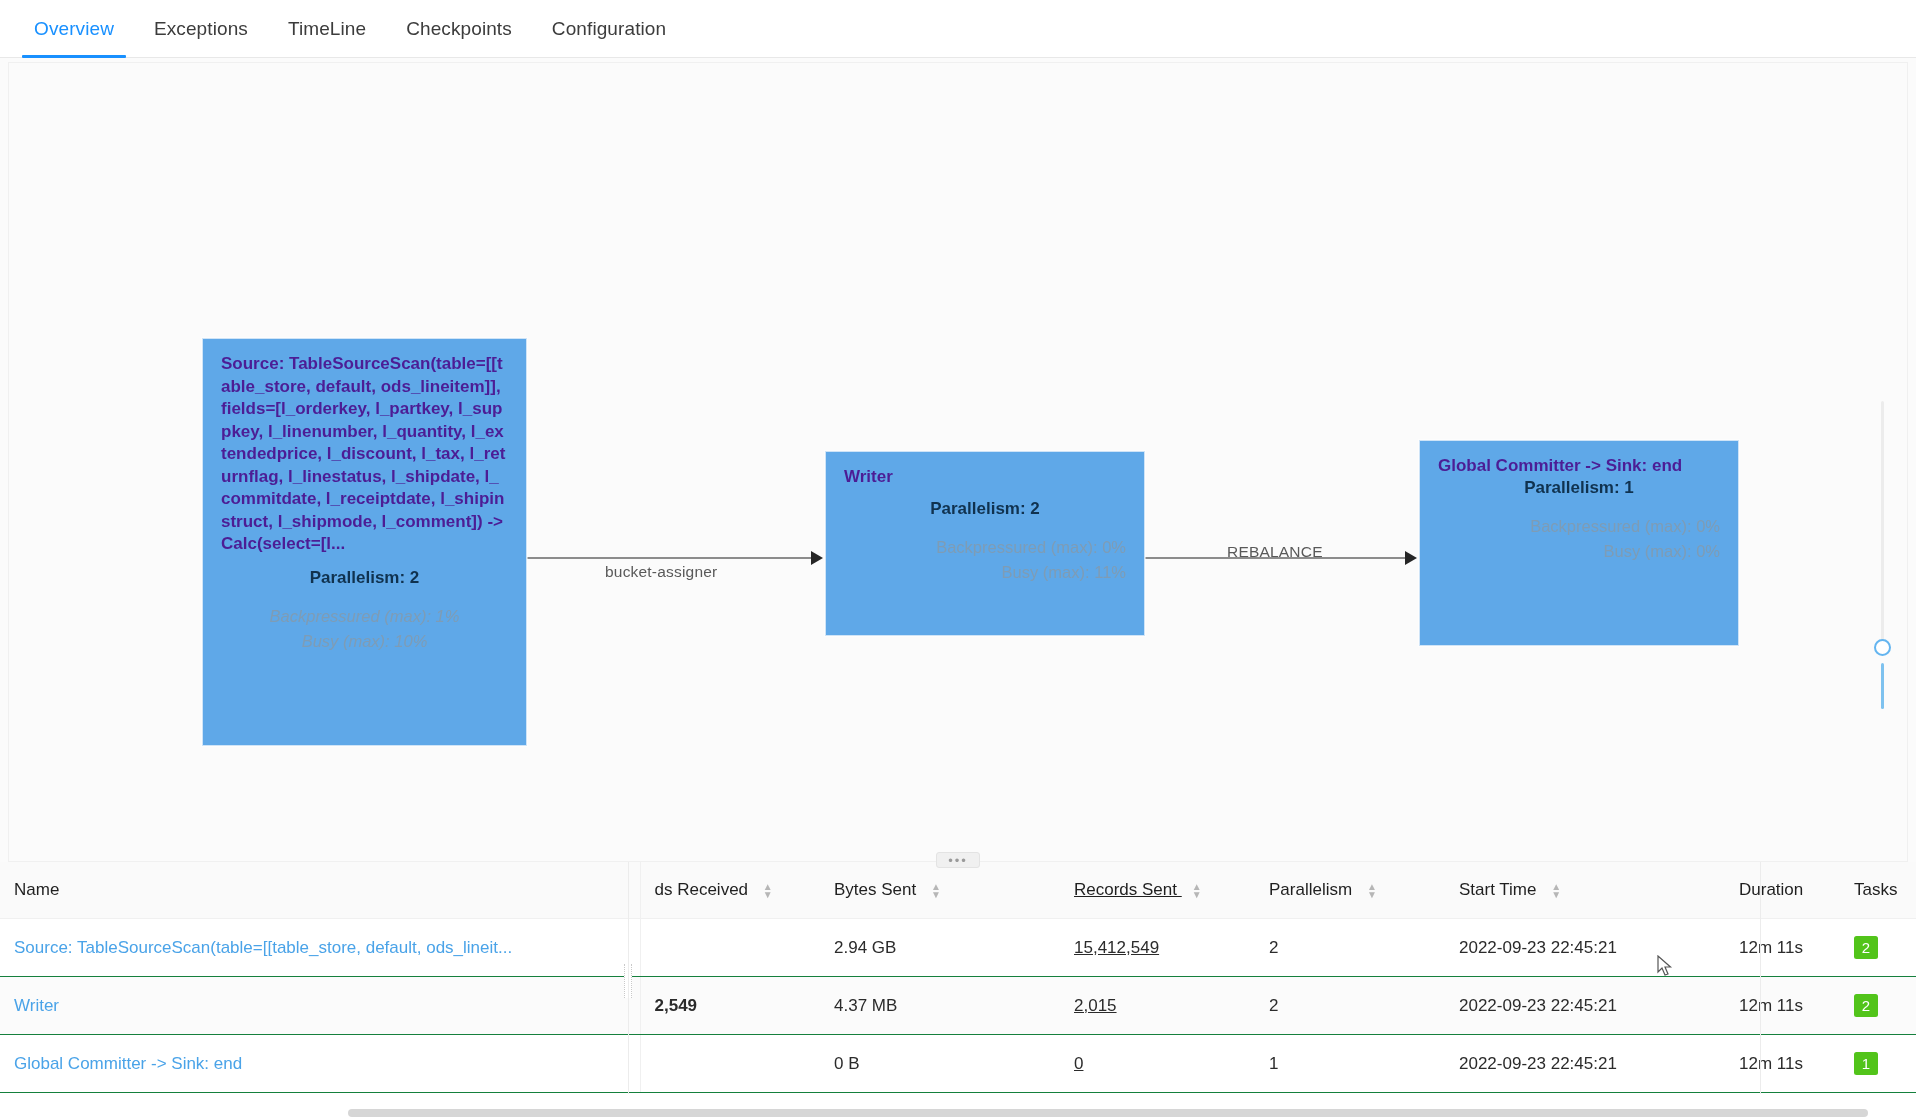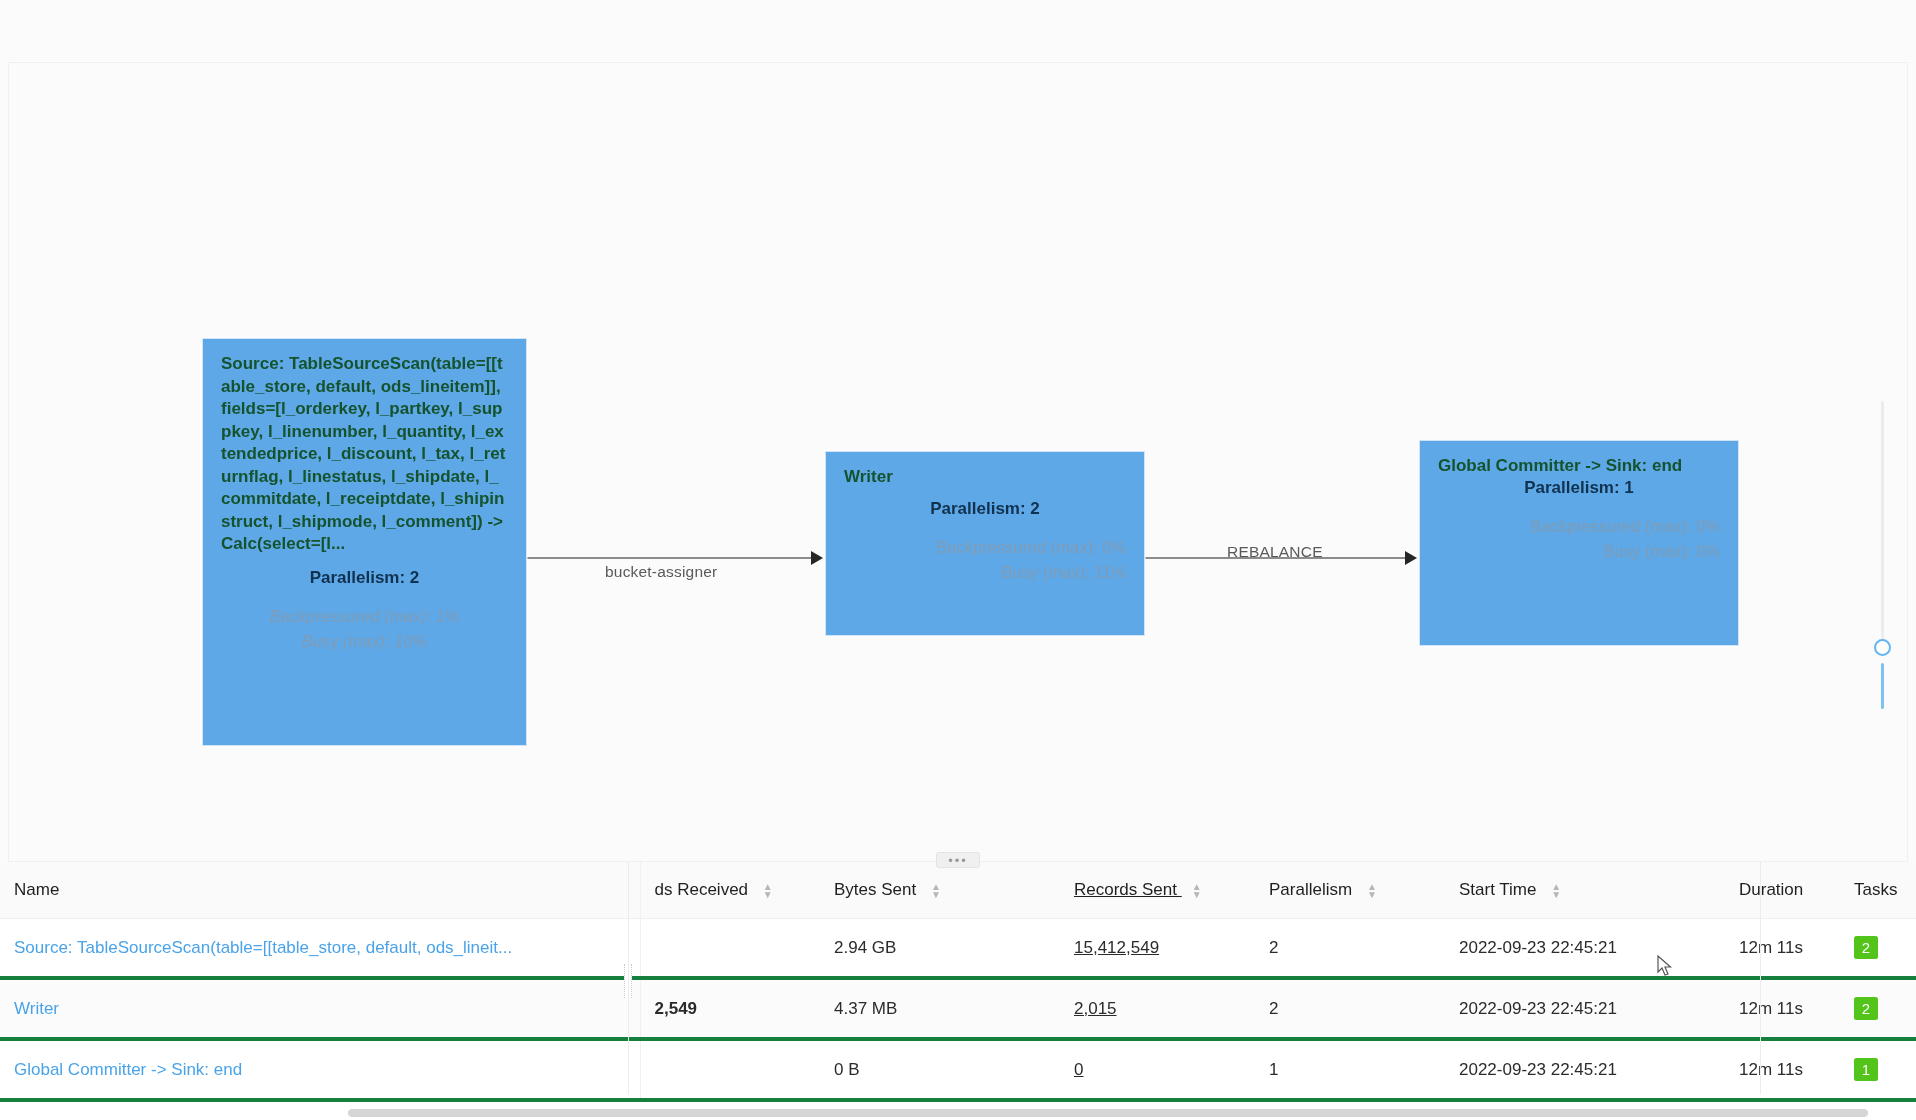--- a/index.html
+++ b/index.html
@@ -48,21 +48,21 @@
   .node {
     position: absolute;
     background: #5fa8e8;
     border: 1px solid #cfe4f7;
     color: #123a5e;
     padding: 14px 18px 12px 18px;
     box-shadow: 0 0 0 1px rgba(255,255,255,.5);
   }
   .node-title {
     font-size: 17px; font-weight: bold; line-height: 22.5px;
-    color: #14532d; word-break: break-all; text-align: left;
+    color: #4c1d95; word-break: break-all; text-align: left;
   }
   .node-par {
     font-size: 17px; font-weight: bold; color: #10324f;
     text-align: center; margin-top: 12px;
   }
   .node-stats { margin-top: 16px; text-align: right; }
   .node-stat {
     font-size: 16.5px; color: #7e9cb5; line-height: 25px;
   }
 
@@ -113,21 +113,21 @@
   table.jobtable th {
     background: #fafafa;
     font-size: 17px; font-weight: normal; color: #1f1f1f;
     text-align: left; padding: 18px 0 18px 14px;
     border-bottom: 1px solid #f0f0f0;
     white-space: nowrap; overflow: hidden;
   }
   table.jobtable td {
     font-size: 17px; color: #2b2b2b;
     padding: 17px 0 17px 14px;
-    border-bottom: 4px solid #15803d;
+    border-bottom: 1px solid #15803d;
     white-space: nowrap; overflow: hidden; text-overflow: ellipsis;
   }
   tr.row-alt td { background: #fbfbfb; }
   td.namecell a, .link {
     color: #4aa3e8; text-decoration: none; cursor: pointer;
   }
   .sort-ico {
     display: inline-block; margin-left: 10px; vertical-align: middle;
     font-size: 10px; line-height: 8px; color: #b6b6b6; cursor: pointer;
   }
@@ -174,20 +174,37 @@
   .cursor-art {
     position: absolute; left: 1657px; top: 955px; width: 16px; height: 22px;
     z-index: 9; pointer-events: none;
   }
 </style>
 </head>
 <body>
 
 <div id="app">
 
+  <div class="tabbar">
+    <div class="tab active">
+        <span>Overview</span>
+      </div>
+    <div class="tab">
+        <span>Exceptions</span>
+      </div>
+    <div class="tab">
+        <span>TimeLine</span>
+      </div>
+    <div class="tab">
+        <span>Checkpoints</span>
+      </div>
+    <div class="tab">
+        <span>Configuration</span>
+      </div>
+  </div>
 
   <div class="graph-wrap">
     <div class="graph-canvas">
 
       <div class="edge-line" style="left:518px; top:494px; width:284px;"></div>
       <div class="edge-arrow" style="left:802px; top:488px;"></div>
       <div class="edge-label" style="left:596px; top:500px;">bucket-assigner</div>
 
       <div class="edge-line" style="left:1136px; top:494px; width:260px;"></div>
       <div class="edge-arrow" style="left:1396px; top:488px;"></div>

